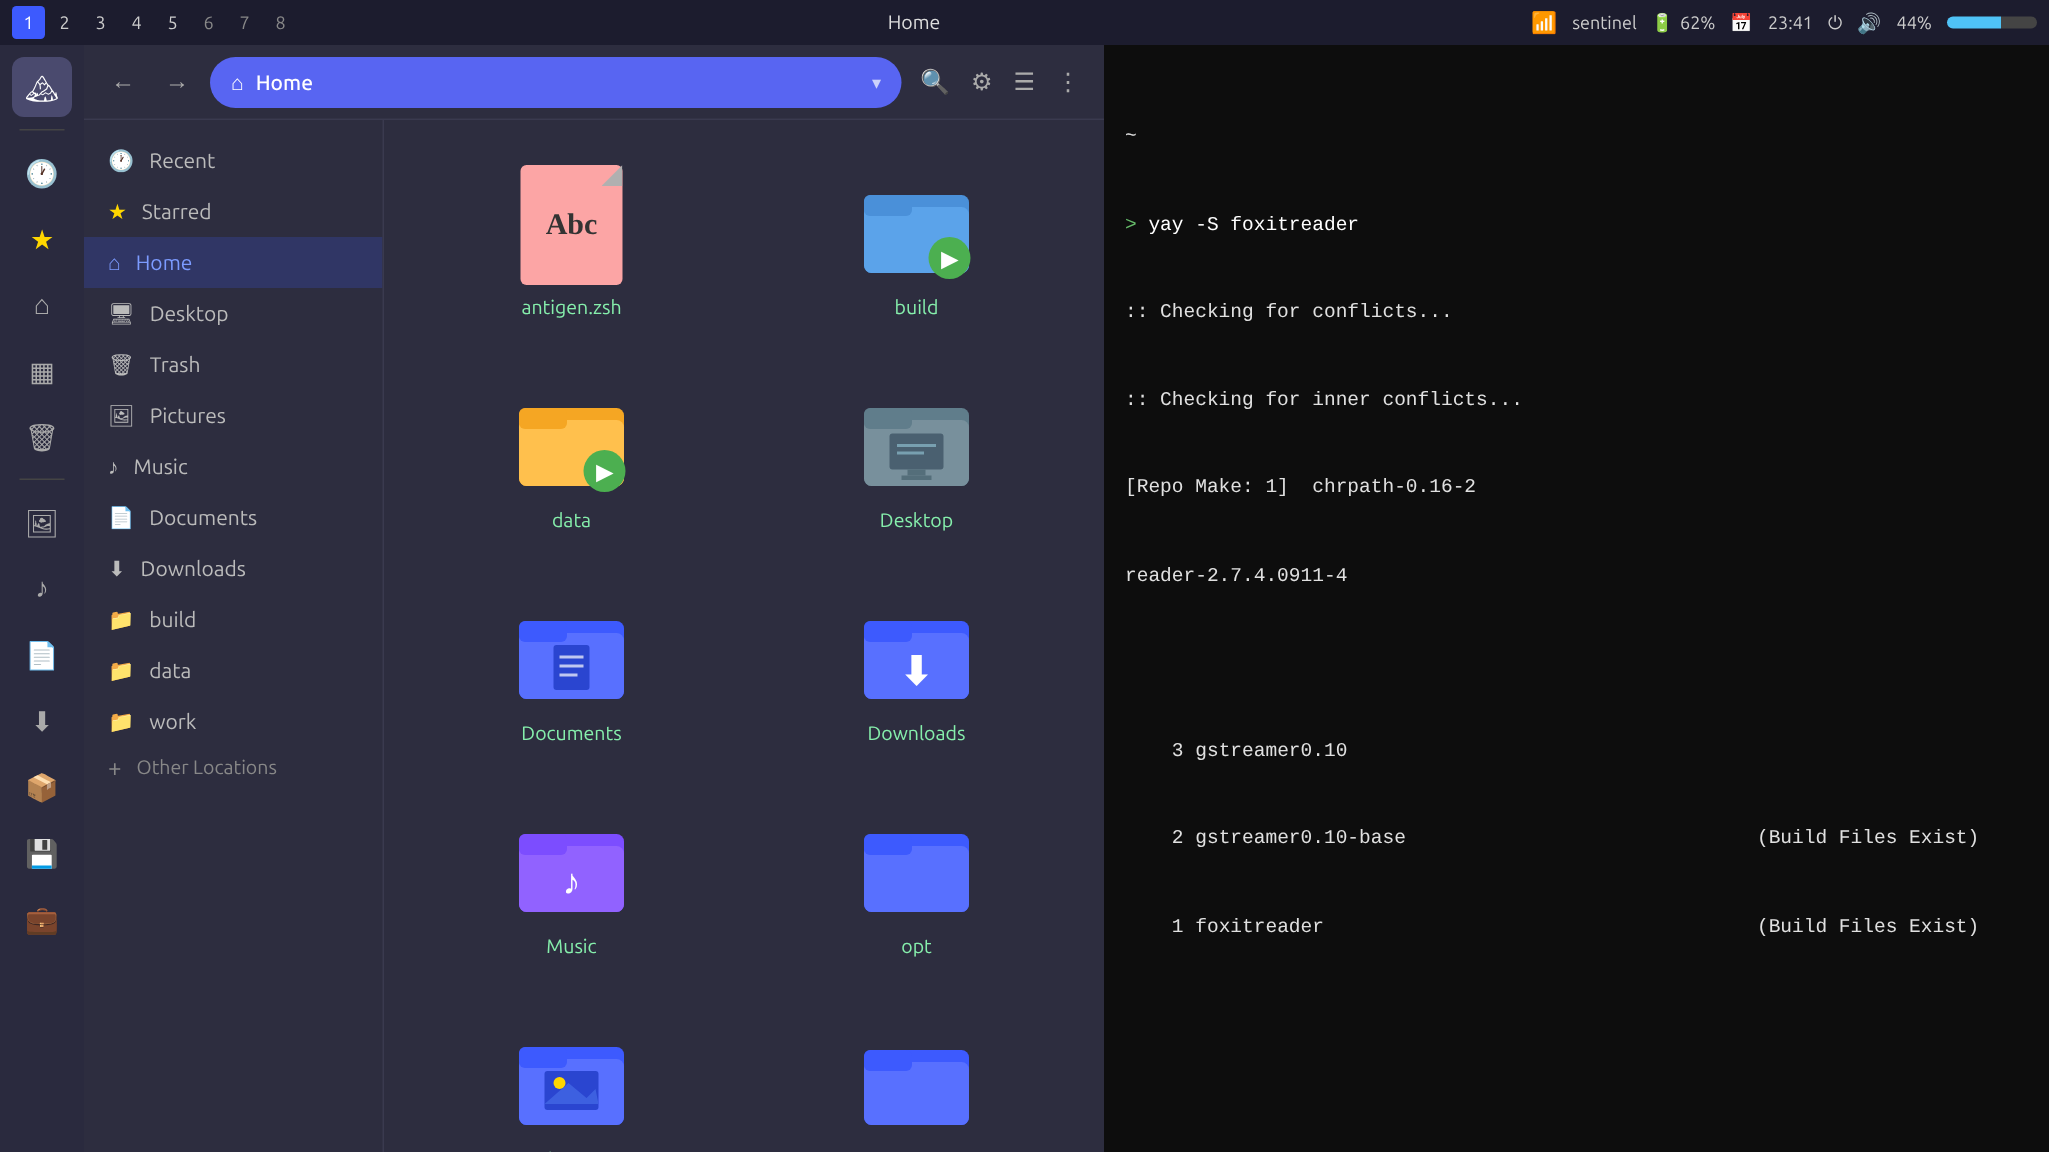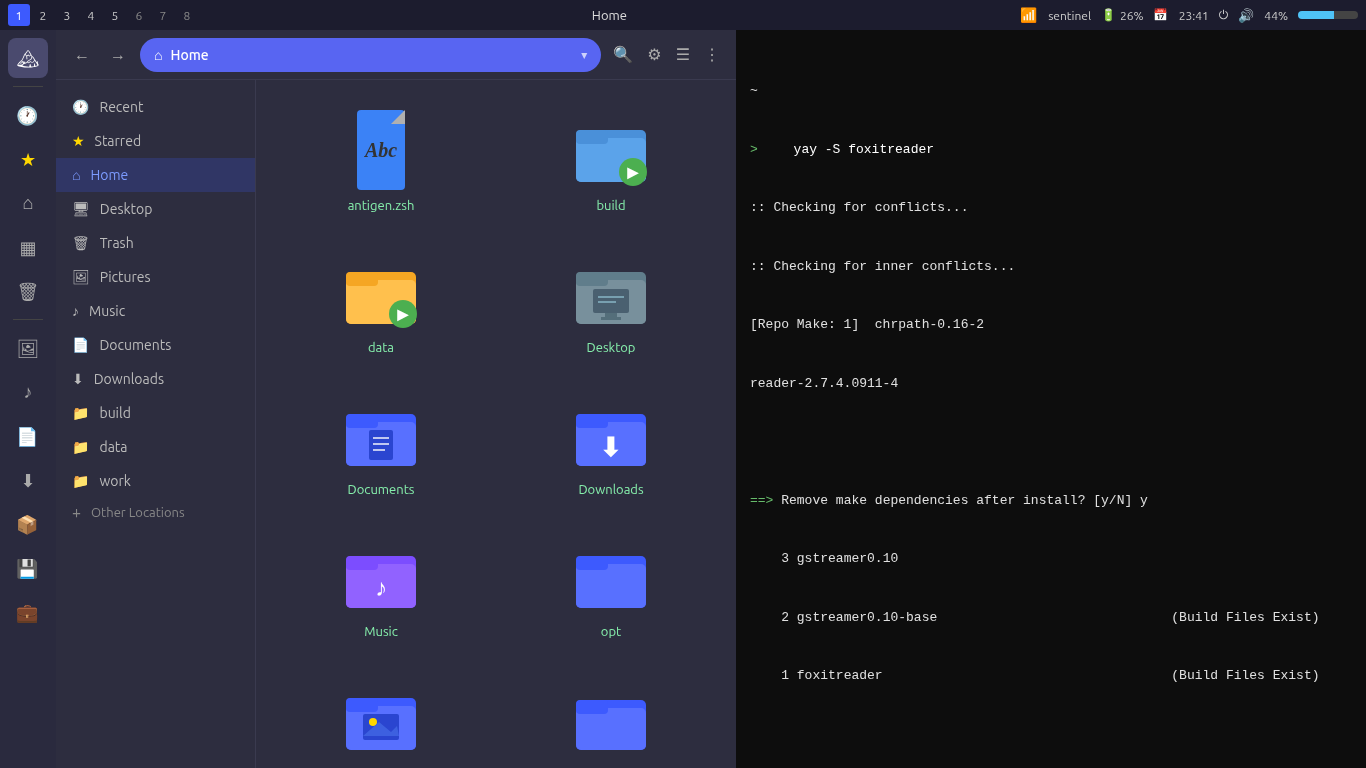--- a/index.html
+++ b/index.html
@@ -265,21 +265,21 @@
       padding: 12px 14px;
       overflow-y: auto;
       font-family: 'Courier New', 'Monospace', monospace;
       font-size: 13px;
       line-height: 1.5;
       color: #e0e0e0;
       white-space: pre-wrap;
       word-break: break-all;
     }
     .term-line { display: block; }
-    .term-cmd { color: #ffffff; margin-left: 28px; }
+    .term-cmd { color: #ffffff; }
     .term-arrow { color: #66bb6a; }
 
     
     ::-webkit-scrollbar { width: 6px; }
     ::-webkit-scrollbar-track { background: transparent; }
     ::-webkit-scrollbar-thumb { background: #555; border-radius: 3px; }
   </style>
 </head>
 <body>
 
@@ -297,21 +297,21 @@
   <div class="topbar-center">
     <span>Home</span>
   </div>
   <div class="topbar-right">
     <span class="icon-area">
       <span style="font-size:14px;">📶</span>
     </span>
     <span>sentinel</span>
     <span class="icon-area battery-bar">
       <span>🔋</span>
-      <span>26%</span>
+      <span>62%</span>
     </span>
     <span>📅</span>
     <span>23:41</span>
     <span style="cursor:pointer;">⏻</span>
     <span class="volume-icon">🔊</span>
     <span>44%</span>
     <span style="width:60px;height:8px;background:linear-gradient(to right,#4fc3f7 60%,#444 60%);border-radius:4px;display:inline-block;vertical-align:middle;"></span>
   </div>
 </div>
 
@@ -407,21 +407,21 @@
         <div class="sidebar-add-btn">
           <span style="font-size:16px;color:#888;">+</span>
           <span>Other Locations</span>
         </div>
       </div>
 
       <div class="fm-grid">
 
         <div class="file-item">
           <div class="file-icon">
-            <div style="width:48px;height:80px;background:#3b82f6;border-radius:4px;display:flex;align-items:center;justify-content:center;position:relative;font-style:italic;">
+            <div style="width:68px;height:80px;background:#fca5a5;border-radius:4px;display:flex;align-items:center;justify-content:center;position:relative;">
               <span style="font-size:20px;font-weight:bold;color:#333;font-family:serif;">Abc</span>
               <div style="position:absolute;top:0;right:0;width:14px;height:14px;background:#b0b0b0;clip-path:polygon(100% 0,100% 100%,0 100%);"></div>
             </div>
           </div>
           <span class="file-label">antigen.zsh</span>
         </div>
 
         <div class="file-item">
           <div class="file-icon">
             <svg width="80" height="80" viewBox="0 0 80 80">
@@ -551,21 +551,20 @@
 
   <div class="terminal">
     <div class="terminal-content">
       <span class="term-line">~</span>
       <span class="term-line"><span class="term-arrow">&gt; </span><span class="term-cmd">yay -S foxitreader</span></span>
       <span class="term-line">:: Checking for conflicts...</span>
       <span class="term-line">:: Checking for inner conflicts...</span>
       <span class="term-line">[Repo Make: 1]  chrpath-0.16-2</span>
       <span class="term-line">reader-2.7.4.0911-4</span>
       <span class="term-line">&nbsp;</span>
-      <span class="term-line"><span class="term-arrow">==&gt;&nbsp;</span>Remove make dependencies after install? [y/N] y</span>
       <span class="term-line">    3 gstreamer0.10</span>
       <span class="term-line">    2 gstreamer0.10-base                              (Build Files Exist)</span>
       <span class="term-line">    1 foxitreader                                     (Build Files Exist)</span>
       
       
       
       
       
       
       

